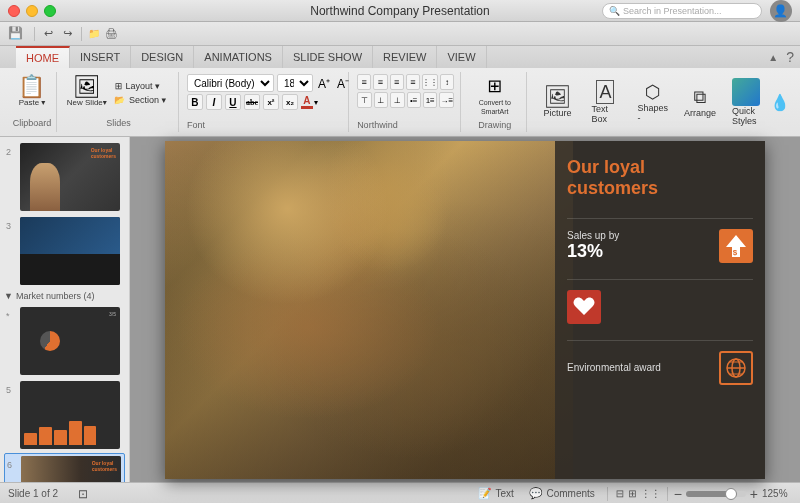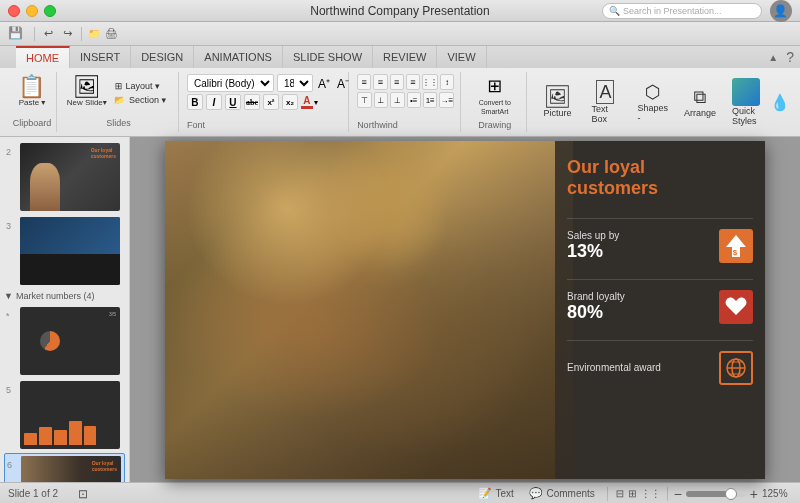--- a/index.html
+++ b/index.html
@@ -683,24 +683,20 @@
           <div class="stat-icon">
             <svg width="20" height="22" viewBox="0 0 20 22">
               <polygon points="10,0 20,12 14,12 14,22 6,22 6,12 0,12" fill="white"></polygon>
               <text x="9" y="20" font-size="8" fill="#e07030" font-weight="bold" text-anchor="middle">$</text>
             </svg>
           </div>
         </div>
 
         <div class="divider-line"></div>
         <div class="stat-row">
-          <div class="stat-text">
-            <span class="stat-label">Brand loyalty</span>
-            <span class="stat-value">80%</span>
-          </div>
           <div class="stat-icon heart">
             <svg width="22" height="20" viewBox="0 0 22 20">
               <path d="M11,18 L2,9 C0,7 0,4 2,2 C4,0 7,0 9,2 L11,4 L13,2 C15,0 18,0 20,2 C22,4 22,7 20,9 Z" fill="white"></path>
             </svg>
           </div>
         </div>
 
         <div class="divider-line"></div>
         <div class="stat-row">
           <div class="stat-text">

